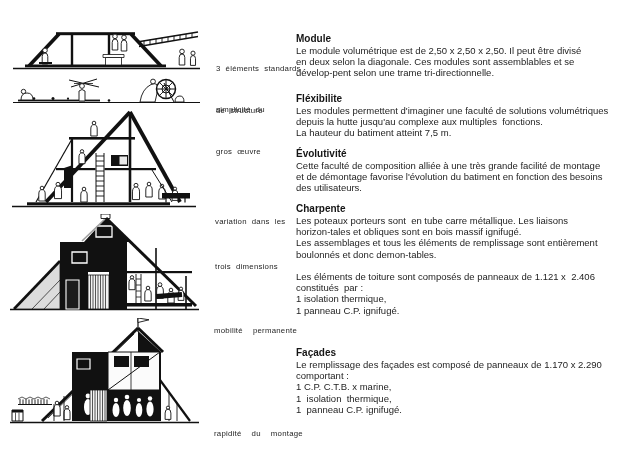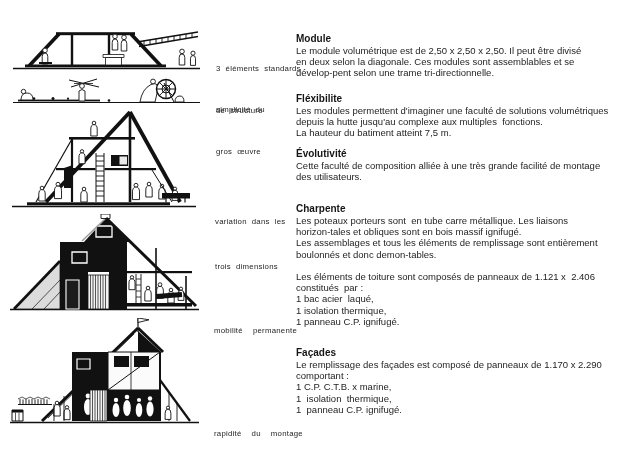--- a/index.html
+++ b/index.html
@@ -270,35 +270,35 @@
   <div class="section" style="top:93px">
     <div class="stitle">Fléxibilite</div>
     <div class="tline">Les modules permettent d'imaginer une faculté de solutions volumétriques</div>
     <div class="tline">depuis la hutte jusqu'au complexe aux multiples  fonctions.</div>
     <div class="tline">La hauteur du batiment atteint 7,5 m.</div>
   </div>
 
   <div class="section" style="top:148px">
     <div class="stitle">Évolutivité</div>
     <div class="tline">Cette faculté de composition alliée à une très grande facilité de montage</div>
+    <div class="tline">et de démontage favorise l'évolution du batiment en fonction des besoins</div>
     <div class="tline">des utilisateurs.</div>
   </div>
 
   <div class="section" style="top:203px">
     <div class="stitle">Charpente</div>
     <div class="tline">Les poteaux porteurs sont  en tube carre métallique. Les liaisons</div>
     <div class="tline">horizon-tales et obliques sont en bois massif ignifugé.</div>
     <div class="tline">Les assemblages et tous les éléments de remplissage sont entièrement</div>
     <div class="tline">boulonnés et donc demon-tables.</div>
   </div>
 
   <div class="section" style="top:271px">
     <div class="tline">Les éléments de toiture sont composés de panneaux de 1.121 x  2.406</div>
     <div class="tline">constitués  par :</div>
-    <div class="tline">1 bac acier  laqué,</div>
     <div class="tline">1 isolation thermique,</div>
     <div class="tline">1 panneau C.P. ignifugé.</div>
   </div>
 
   <div class="section" style="top:347px">
     <div class="stitle">Façades</div>
     <div class="tline">Le remplissage des façades est composé de panneaux de 1.170 x 2.290</div>
     <div class="tline">comportant :</div>
     <div class="tline">1 C.P. C.T.B. x marine,</div>
     <div class="tline">1  isolation  thermique,</div>

